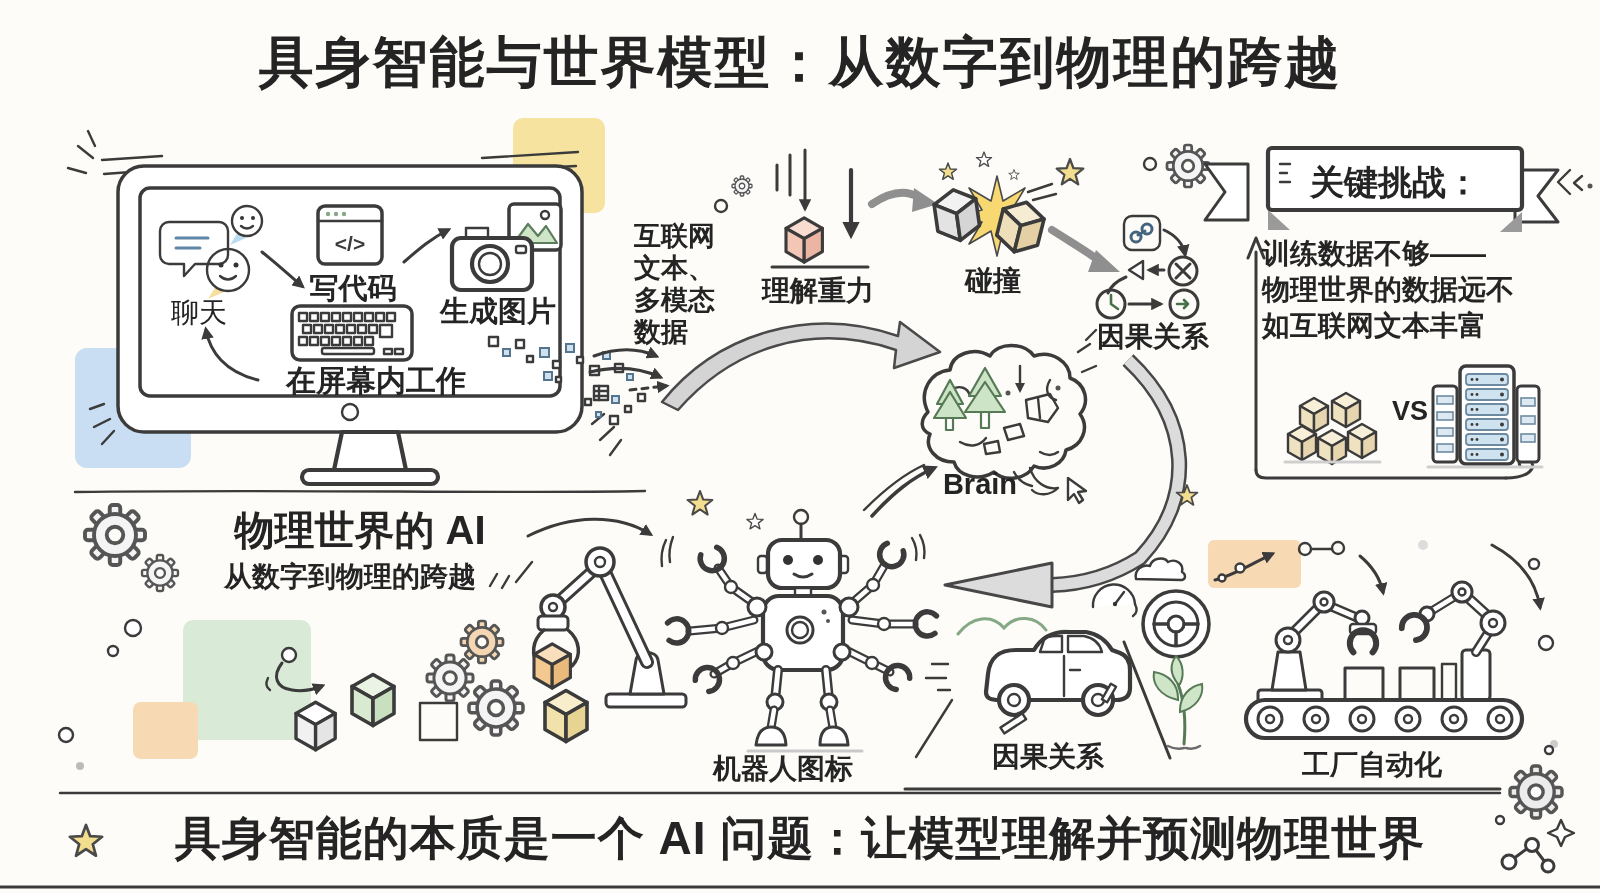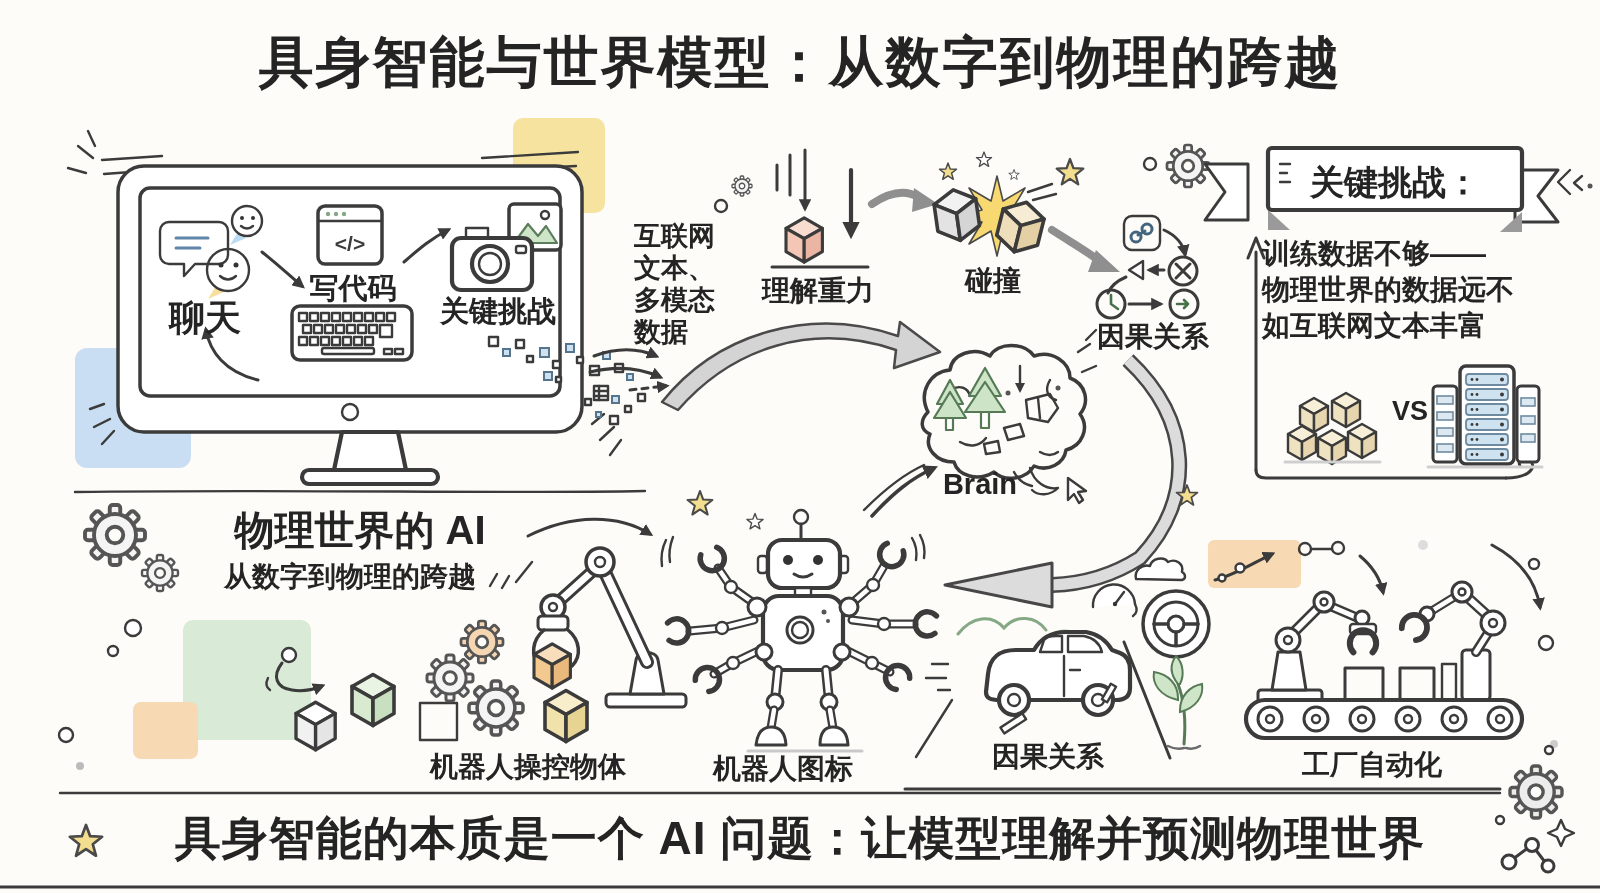--- a/index.html
+++ b/index.html
@@ -613,43 +613,43 @@
       <circle cx="1532" cy="845" r="6.5" class="sk fw med"></circle>
       <circle cx="1548" cy="866" r="6" class="sk fw med"></circle>
       <circle cx="1500" cy="820" r="4" class="sk thin fw"></circle>
       <circle cx="1549" cy="750" r="4" class="sk thin fw"></circle>
     </g>
   </g>
 </svg>
 
 <div class="txt c" style="left:0;top:26px;width:1600px;font-size:55px;font-weight:800;letter-spacing:2px">具身智能与世界模型：从数字到物理的跨越</div>
 
-<div class="txt c" style="left:160px;top:294px;width:90px;font-size:36px;font-weight:700">聊天</div>
+<div class="txt c" style="left:154px;top:294px;width:90px;font-size:28px;font-weight:400">聊天</div>
 <div class="txt c" style="left:303px;top:269px;width:100px;font-size:29px;font-weight:700">写代码</div>
-<div class="txt c" style="left:436px;top:292px;width:124px;font-size:29px;font-weight:700">关键挑战</div>
+<div class="txt c" style="left:436px;top:292px;width:124px;font-size:29px;font-weight:700">生成图片</div>
+<div class="txt c" style="left:266px;top:361px;width:220px;font-size:30px;font-weight:700">在屏幕内工作</div>
 <div class="txt" style="left:634px;top:220px;width:110px;font-size:27px;font-weight:700;line-height:32px">互联网
 文本、
 多模态
 数据</div>
 
 <div class="txt c" style="left:757px;top:272px;width:122px;font-size:28px;font-weight:700">理解重力</div>
 <div class="txt c" style="left:948px;top:262px;width:90px;font-size:28px;font-weight:700">碰撞</div>
 <div class="txt c" style="left:1090px;top:318px;width:126px;font-size:28px;font-weight:700">因果关系</div>
 
 <div class="txt c" style="left:932px;top:468px;width:96px;font-size:29px;font-weight:700">Brain</div>
 
 <div class="txt c" style="left:1268px;top:160px;width:254px;font-size:34px;font-weight:800">关键挑战：</div>
 <div class="txt" style="left:1262px;top:236px;width:300px;font-size:28px;font-weight:700;line-height:36px">训练数据不够——
 物理世界的数据远不
 如互联网文本丰富</div>
 <div class="txt c" style="left:1385px;top:396px;width:50px;font-size:27px;font-weight:800">VS</div>
 
 <div class="txt c" style="left:195px;top:503px;width:330px;font-size:40px;font-weight:800">物理世界的 AI</div>
 <div class="txt c" style="left:210px;top:558px;width:280px;font-size:28px;font-weight:700">从数字到物理的跨越</div>
 
-<div class="txt c" style="left:428px;top:748px;width:200px;font-size:28px;font-weight:700">机器人操控物体</div>
 <div class="txt c" style="left:698px;top:750px;width:170px;font-size:28px;font-weight:700">机器人图标</div>
 <div class="txt c" style="left:973px;top:738px;width:150px;font-size:28px;font-weight:700">因果关系</div>
 <div class="txt c" style="left:1288px;top:746px;width:168px;font-size:28px;font-weight:700">工厂自动化</div>
 
 <div class="txt c" style="left:100px;top:808px;width:1400px;font-size:46px;font-weight:800;letter-spacing:1px">具身智能的本质是一个 AI 问题：让模型理解并预测物理世界</div>
 
 </div>
 
 </body></html>

